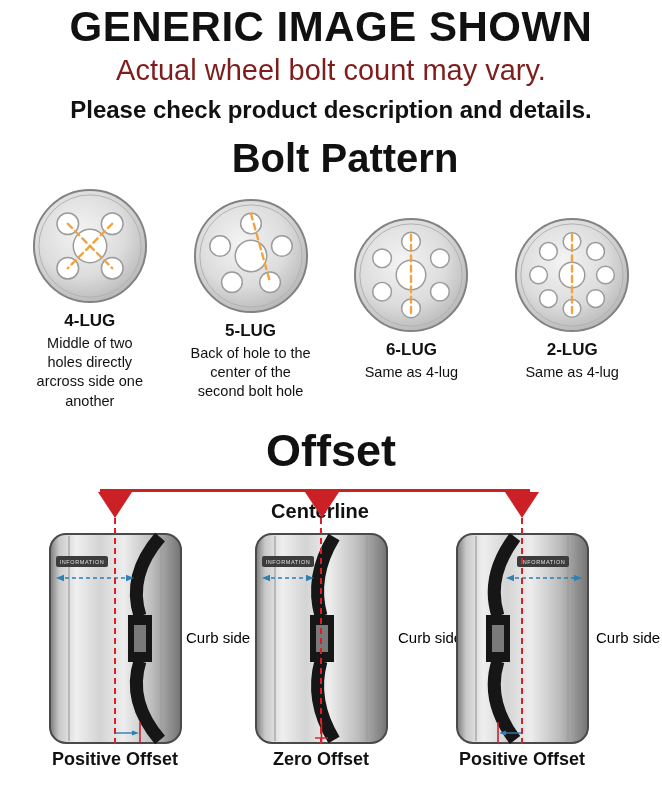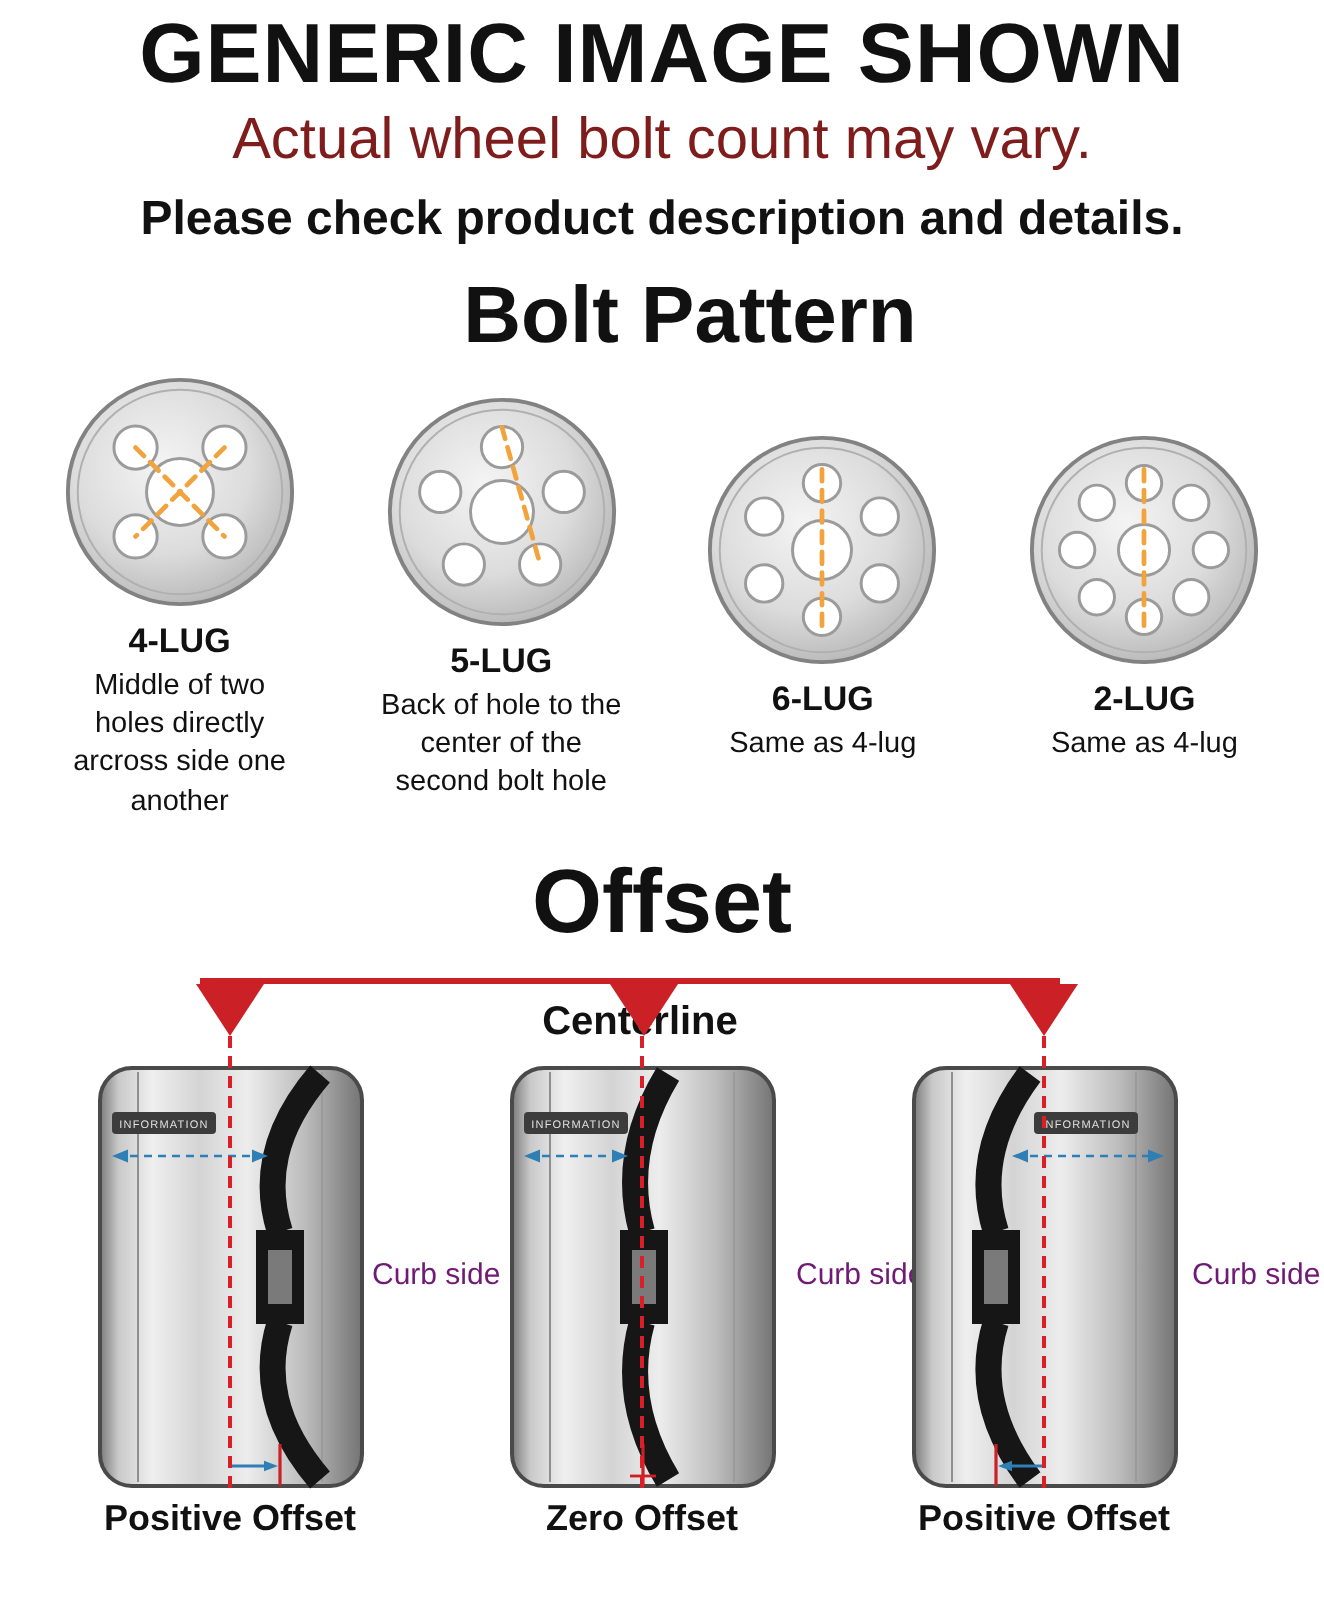--- a/index.html
+++ b/index.html
@@ -28,21 +28,21 @@
   
   .offset-title{margin:14px 0 0;font-size:45px;font-weight:800;text-align:center;}
   .offset-diagram{position:relative;height:300px;margin-top:2px;text-align:left;}
   .centerline-bar{position:absolute;top:10px;left:100px;width:430px;height:3px;background:#cc2027;z-index:1;}
   .centerline-label{position:absolute;top:-7px;left:320px;transform:translateX(-50%);
     font-size:20px;font-weight:700;background:#fff;padding:0 10px;z-index:2;margin-top:28px;}
   .tri{position:absolute;top:13px;width:0;height:0;z-index:2;
     border-left:17px solid transparent;border-right:17px solid transparent;border-top:26px solid #cc2027;}
   .vline{position:absolute;top:39px;height:226px;width:0;border-left:2px dashed #d92027;z-index:4;}
   .wheel{position:absolute;top:52px;width:135px;height:215px;z-index:3;}
-  .curb{position:absolute;top:150px;font-size:15px;color:#701a75;z-index:2;}
+  .curb{position:absolute;top:150px;font-size:15px;color:#000000;z-index:2;}
   .offset-label{position:absolute;top:270px;transform:translateX(-50%);
     font-size:18px;font-weight:700;white-space:nowrap;z-index:2;}
 </style>
 </head>
 <body>
 
 <div class="page">
 
   <header class="header">
     <h1>GENERIC IMAGE SHOWN</h1>

